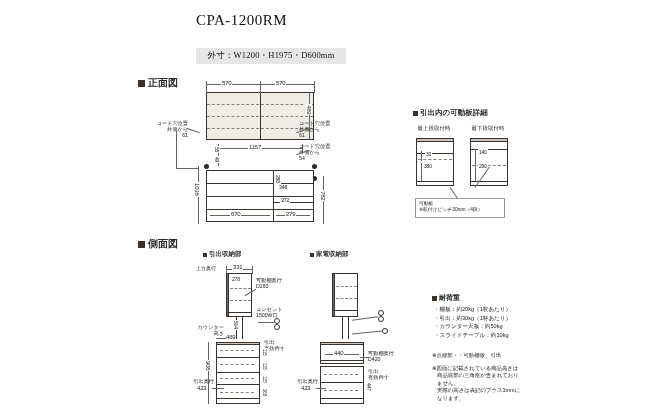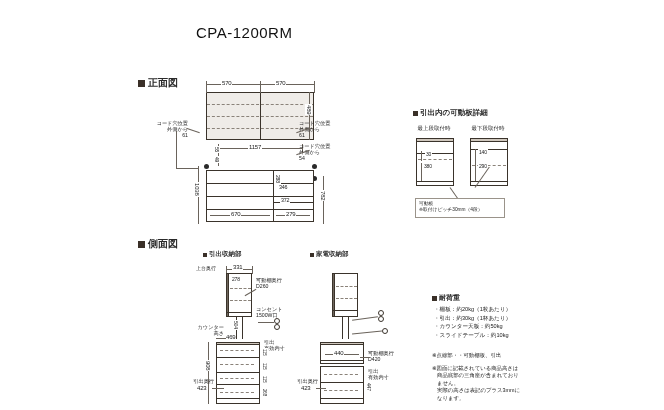--- a/index.html
+++ b/index.html
@@ -6,21 +6,21 @@
   body{
     width:664px;height:410px;background:#ffffff;
     font-family:"Liberation Sans","DejaVu Sans",sans-serif;
     color:#1a1a1a;overflow:hidden;position:relative;
   }
   .page{position:absolute;inset:0;}
   .abs{position:absolute;}
 
   
   .title{
-    left:196px;top:24px;font-family:Liberation Sans, sans-serif;
+    left:196px;top:12px;font-family:Liberation Serif, serif;
     font-size:15px;letter-spacing:.5px;color:#111;
   }
   .subtitle-box{
     left:196px;top:48px;width:150px;height:16px;background:#e6e6e6;
     display:flex;align-items:center;justify-content:center;
   }
   .subtitle-box span{
     font-family:"Liberation Serif","DejaVu Serif",serif;font-size:8.5px;color:#111;letter-spacing:.2px;
   }
 
@@ -56,20 +56,23 @@
   .notes{position:absolute;font-size:5.4px;line-height:7.6px;color:#1a1a1a;}
   .notes p{margin:0 0 5px 0;}
   .notes .ind{padding-left:5px;display:block;}
 </style>
 </head>
 <body>
 
 <div class="page">
 
   <div class="abs title">CPA-1200RM</div>
+  <div class="abs subtitle-box">
+    <span>外寸：W1200・H1975・D600mm</span>
+  </div>
 
   <div class="abs sec-head" style="left:138px;top:76px;">
     <span class="sq"></span>
     <span>正面図</span>
   </div>
 
   <div class="abs" style="left:196px;top:78px;width:130px;height:145px;">
 
     <div class="panel" style="left:10px;top:14px;width:108px;height:48px;background:#efece8;"></div>
     <div class="ln vl" style="left:64px;top:14px;height:48px;"></div>

